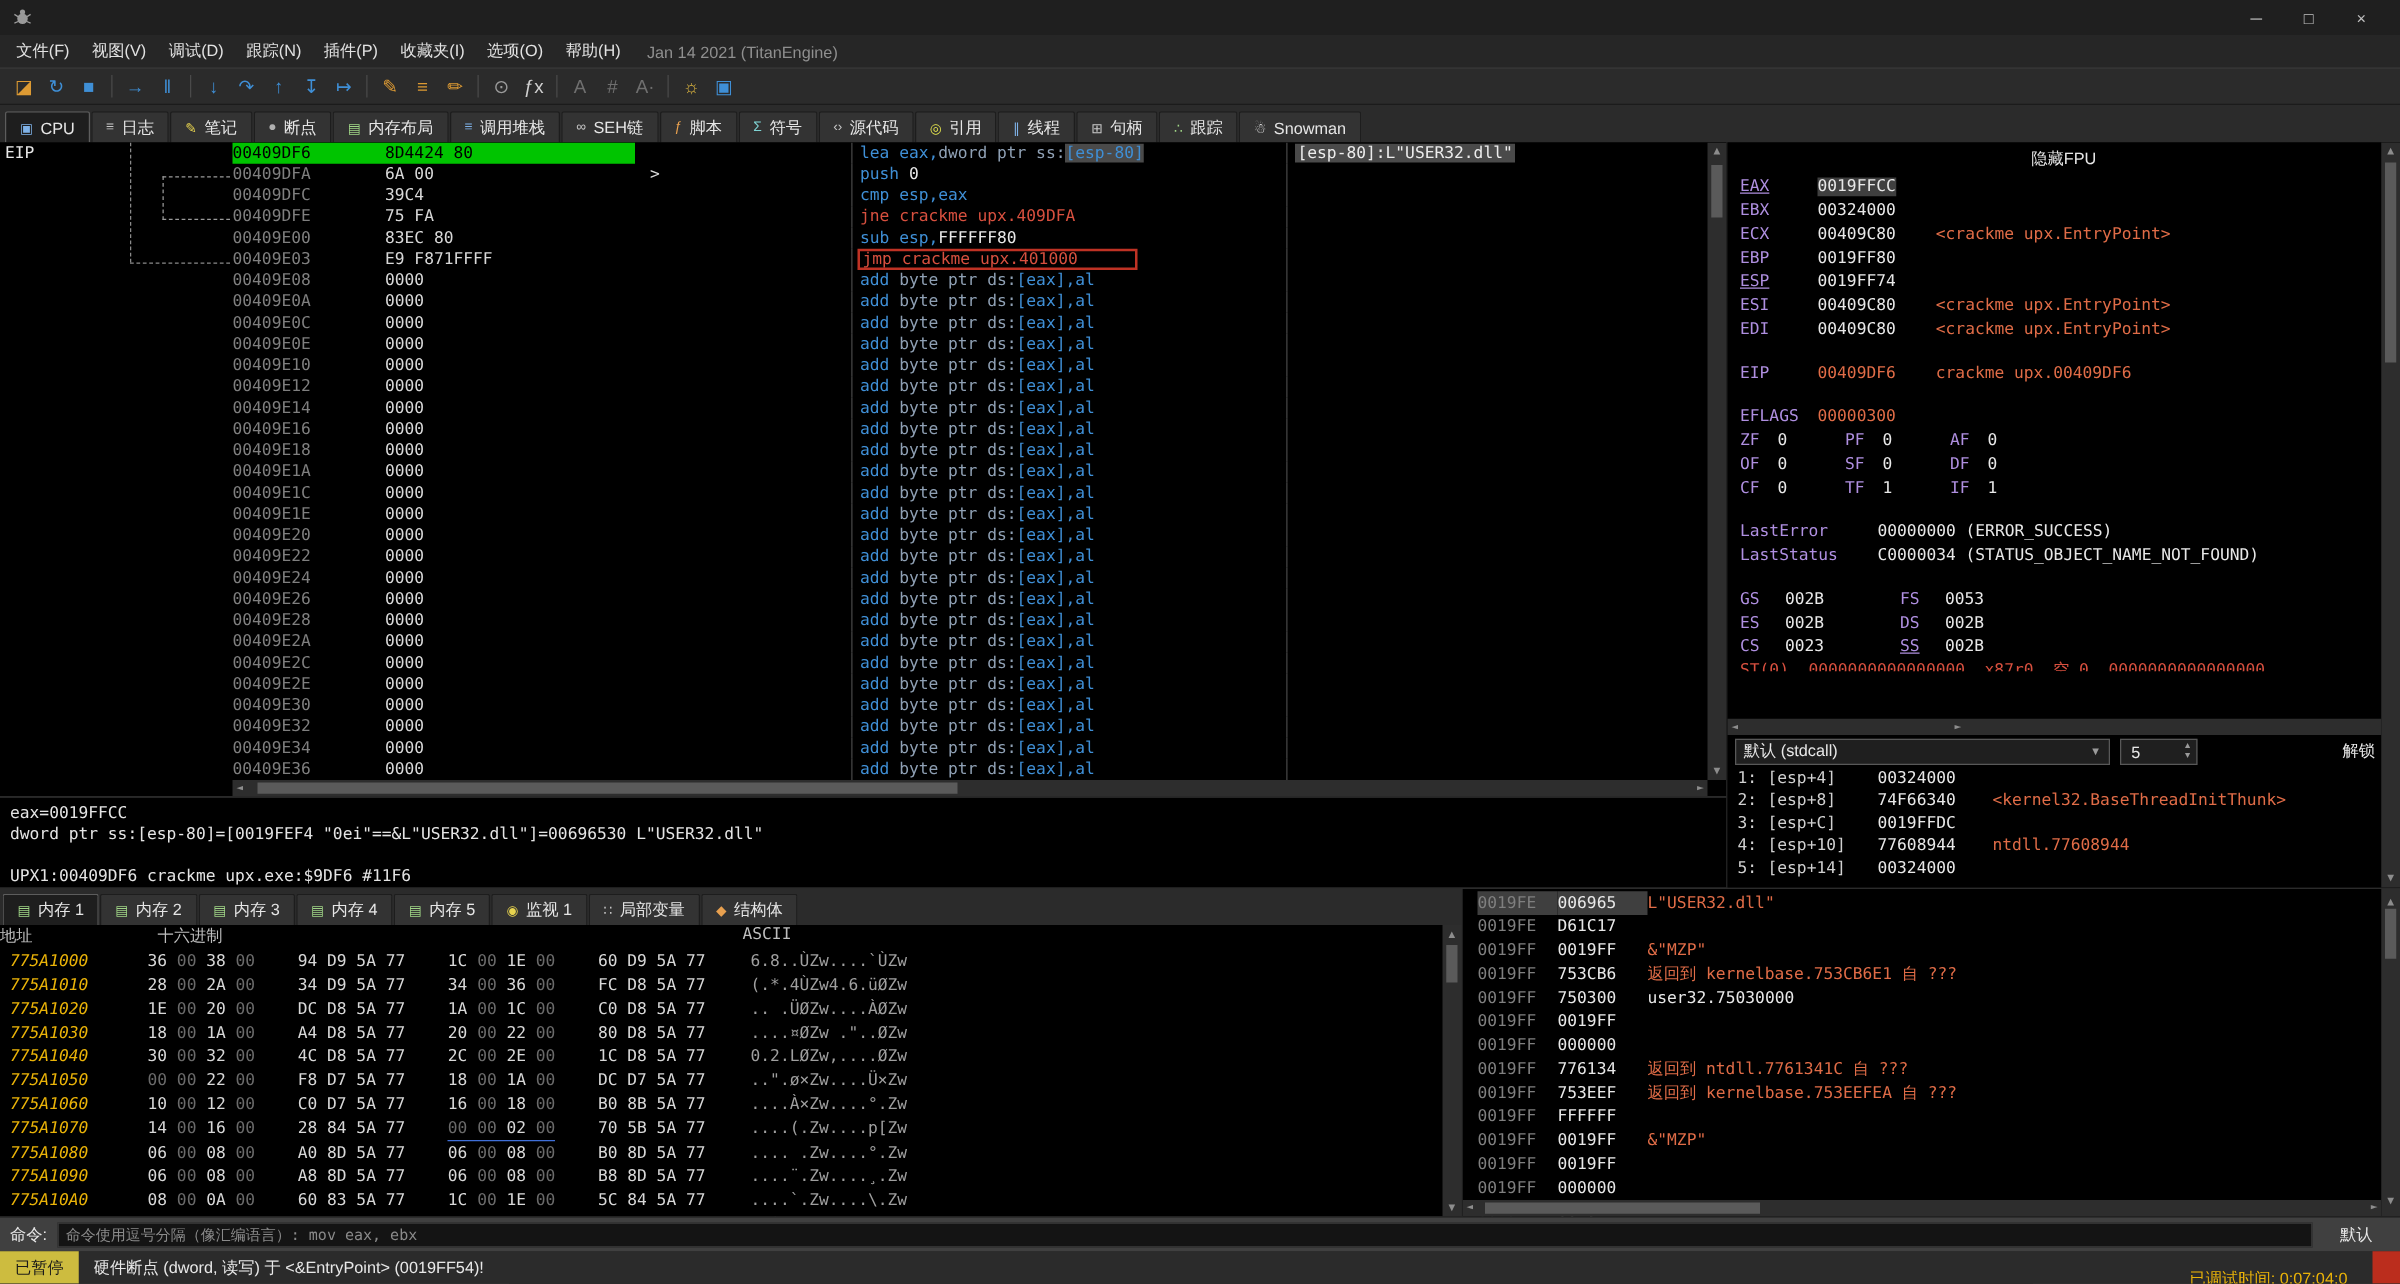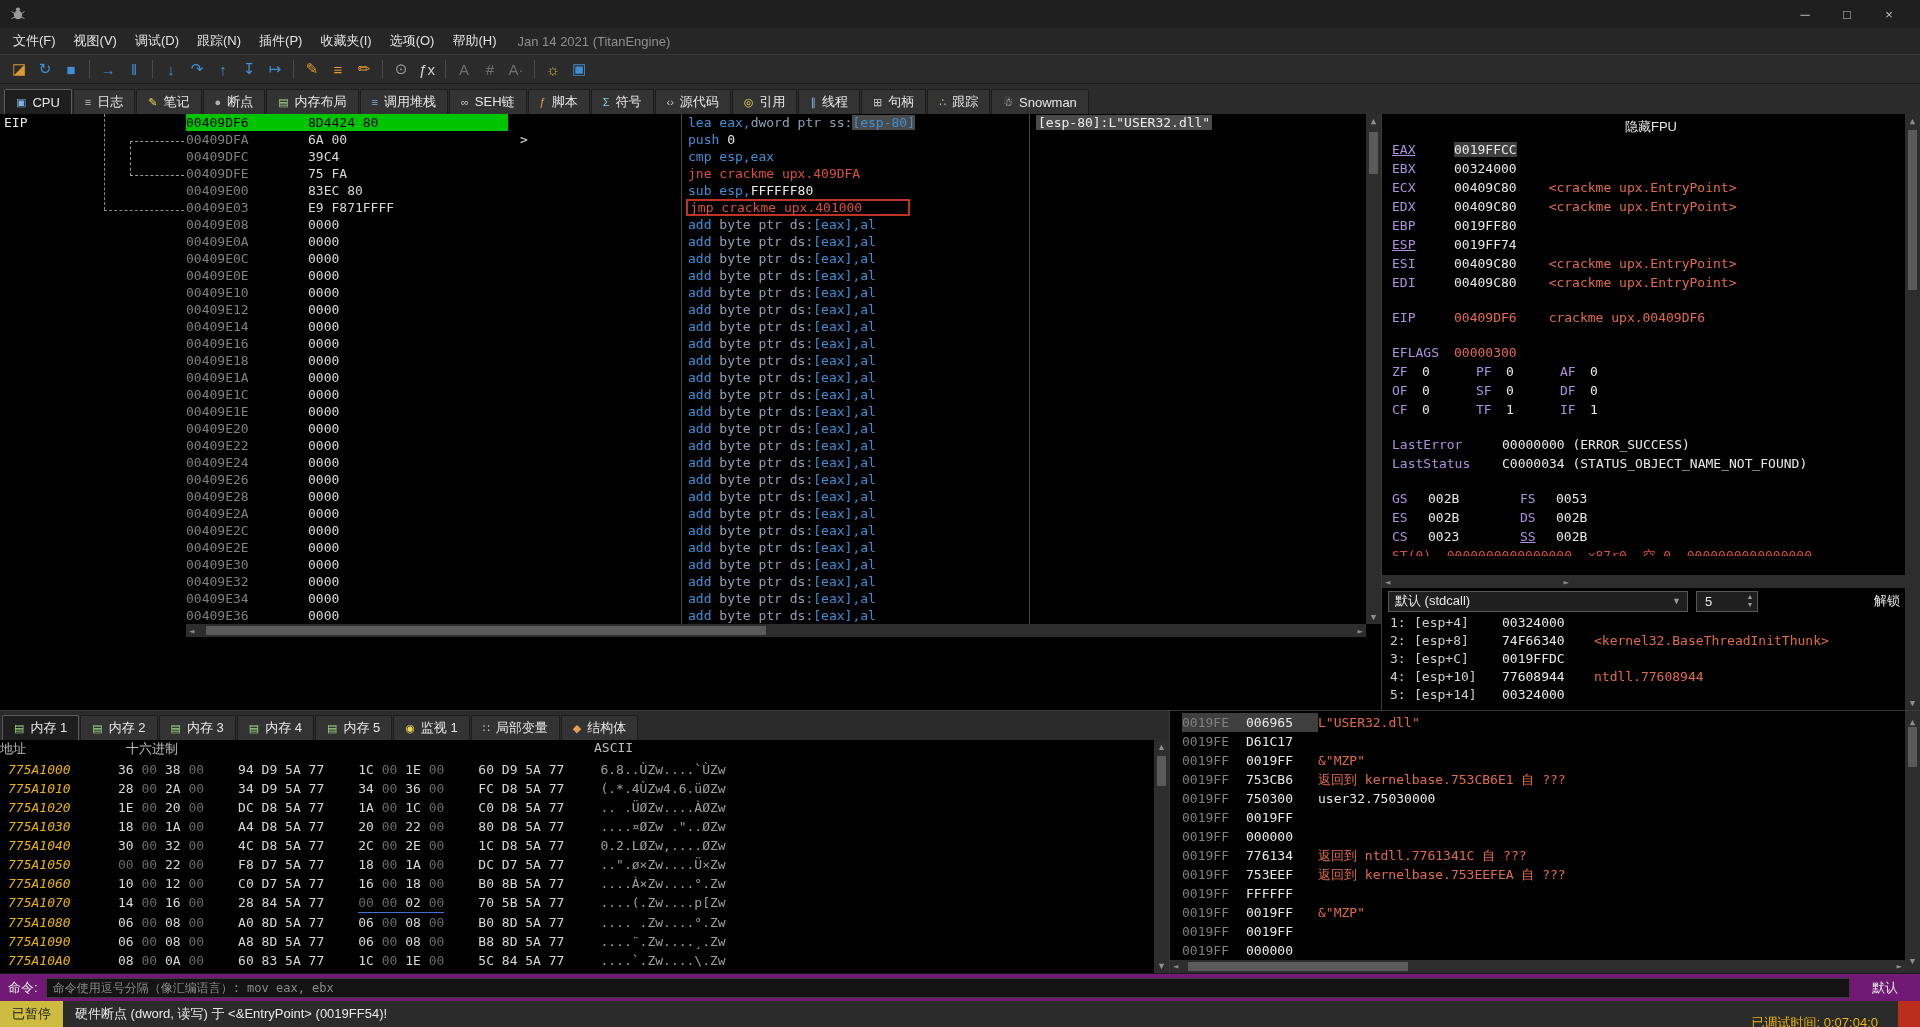--- a/index.html
+++ b/index.html
@@ -142,21 +142,21 @@
 
   .stack-col { flex:1; position:relative; font-family:"DejaVu Sans Mono",monospace;
                font-size:13px; line-height:19px; padding:2px 16px 0 12px; overflow:hidden; }
   .srow { white-space:pre; }
   .s-a { display:inline-block; width:64px; color:#7f7f7f; }
   .s-v { display:inline-block; width:72px; color:#e8e8e8; }
   .s-sel { background:#3f3f3f; }
   .s-c { color:#e06c47; } .s-cw { color:#e8e8e8; }
 
   
-  .commandbar { height:28px; flex:0 0 28px; background:#701a75; border-top:1px solid #1b1b1b;
+  .commandbar { height:28px; flex:0 0 28px; background:#404040; border-top:1px solid #1b1b1b;
                 display:flex; align-items:center; padding:0 8px; gap:8px; }
   .cmd-input { flex:1; height:20px; background:#141414; border:1px solid #3c3c3c;
                color:#b0b0b0; font-family:"DejaVu Sans Mono",monospace; font-size:12px;
                padding:0 6px; }
   .cmd-input::placeholder { color:#8a8a8a; }
   .cmd-right { padding:0 14px; color:#e8e8e8; }
 
   .statusbar { height:26px; flex:0 0 26px; background:#2b2b2b; display:flex;
                align-items:center; }
   .badge { background:#cdbc3f; color:#1a1a1a; padding:0 12px; height:100%;
@@ -336,29 +336,34 @@
           <div class="thumb" style="left:3px;right:3px;top:18px;height:42px;"></div>
         </div>
 
         <div class="sb sb-h" style="left:186px;right:15px;bottom:0;">
           <span>◄</span>
           <span>►</span>
           <div class="thumb" style="top:2px;bottom:2px;left:20px;width:560px;"></div>
         </div>
       </div>
 
+      <div class="infopane">
+          <div class="info-line">eax=0019FFCC</div>
+          <div class="info-line">dword ptr ss:[esp-80]=[0019FEF4 "0ei"==&amp;L"USER32.dll"]=00696530 L"USER32.dll"</div>
+          <div class="info-line">&nbsp;</div>
+          <div class="info-line">UPX1:00409DF6 crackme upx.exe:$9DF6 #11F6</div>
+        </div>
     </div>
 
     <div class="right-col">
       <div class="fpu-btn">隐藏FPU</div>
       <div class="reg-rows">
           <div class="rrow"><span class="rname runder">EAX</span><span class="rval rsel">0019FFCC</span></div>
           <div class="rrow"><span class="rname">EBX</span><span class="rval">00324000</span></div>
           <div class="rrow"><span class="rname">ECX</span><span class="rval">00409C80</span><span class="rcmt">&lt;crackme upx.EntryPoint&gt;</span></div>
-          <div class="rrow"><span class="rname">EDX</span><span class="rval">00409C80</span><span class="rcmt">&lt;crackme upx.EntryPoint&gt;</span></div>
           <div class="rrow"><span class="rname">EBP</span><span class="rval">0019FF80</span></div>
           <div class="rrow"><span class="rname runder">ESP</span><span class="rval">0019FF74</span></div>
           <div class="rrow"><span class="rname">ESI</span><span class="rval">00409C80</span><span class="rcmt">&lt;crackme upx.EntryPoint&gt;</span></div>
           <div class="rrow"><span class="rname">EDI</span><span class="rval">00409C80</span><span class="rcmt">&lt;crackme upx.EntryPoint&gt;</span></div>
           <div class="rgap"></div>
           <div class="rrow"><span class="rname">EIP</span><span class="rval rorange">00409DF6</span><span class="rcmt">crackme upx.00409DF6</span></div>
           <div class="rgap"></div>
           <div class="rrow"><span class="rname">EFLAGS</span><span class="rval rorange">00000300</span></div>
           <div class="rrow"><span class="flagpair"><span class="rname">ZF</span><span class="rval">0</span></span><span class="flagpair"><span class="rname">PF</span><span class="rval">0</span></span><span class="flagpair"><span class="rname">AF</span><span class="rval">0</span></span></div>
           <div class="rrow"><span class="flagpair"><span class="rname">OF</span><span class="rval">0</span></span><span class="flagpair"><span class="rname">SF</span><span class="rval">0</span></span><span class="flagpair"><span class="rname">DF</span><span class="rval">0</span></span></div>

